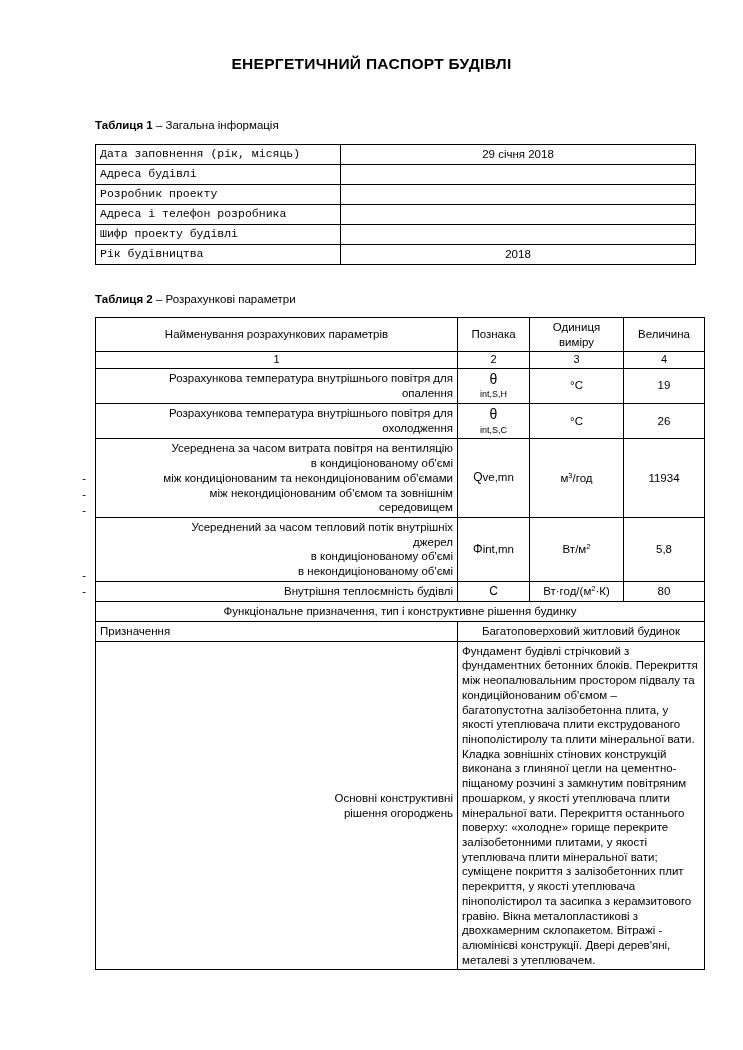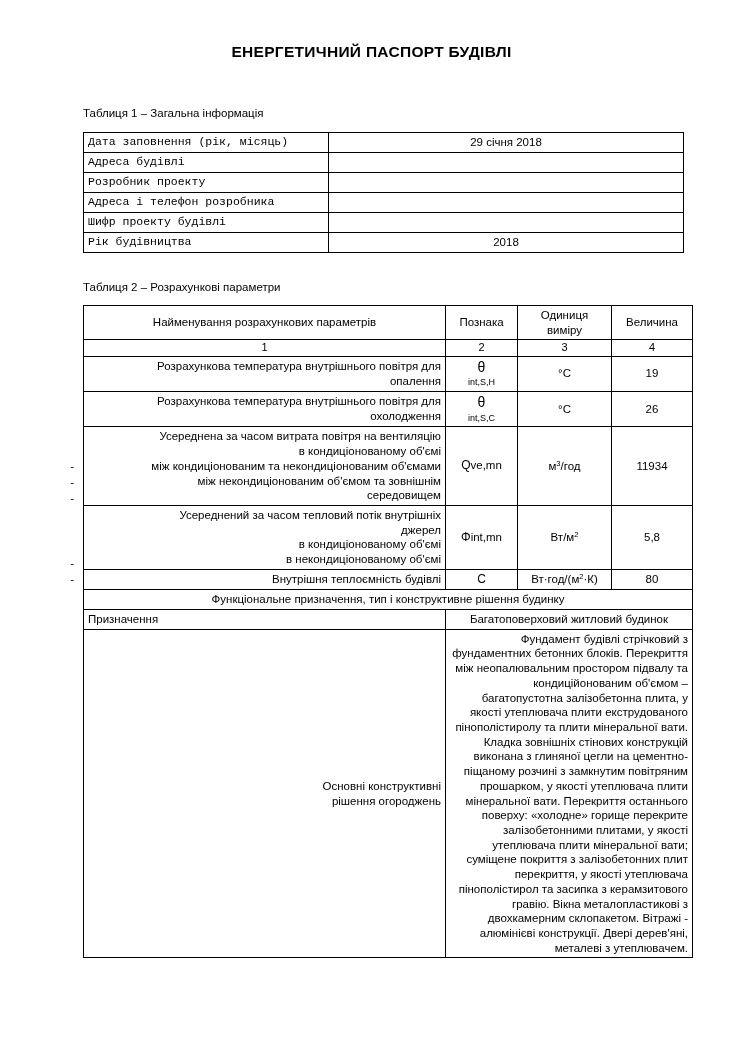--- a/index.html
+++ b/index.html
@@ -12,38 +12,38 @@
     height: 1050px;
     font-family: "Liberation Sans", sans-serif;
     color: #000000;
     position: relative;
     overflow: hidden;
   }
   .page {
     width: 743px;
     height: 1050px;
     box-sizing: border-box;
-    padding: 0;
+    padding: 12px;
     position: relative;
   }
   .doc-title {
     text-align: center;
     font-size: 15.5px;
     font-weight: bold;
     letter-spacing: 0.3px;
     margin: 0;
     padding-top: 43px;
   }
   .table-caption {
     font-size: 11.5px;
     margin: 0;
     padding-left: 83px;
   }
   .table-caption .cap-strong {
-    font-weight: normal;
+    font-weight: bold;
     text-align: center;
   }
   .tbl {
     border-collapse: collapse;
     table-layout: fixed;
     margin-left: 83px;
     width: 601px;
     font-size: 11.5px;
   }
   .tbl td, .tbl th {
@@ -91,21 +91,21 @@
   .section-hdr {
     text-align: center;
     font-weight: bold;
     font-size: 11.5px;
     padding: 4px;
   }
   .purpose-label { width: 172px; text-align: left; padding-left: 5px; }
   .purpose-val { text-align: center; padding: 12px 4px; }
   .constr-label { text-align: right; padding-left: 5px; vertical-align: middle; }
   .constr-text {
-    text-align: right;
+    text-align: left;
     padding: 5px 7px 6px;
     line-height: 1.44;
     font-size: 11.5px;
     hyphens: none;
   }
   
   .dash-col {
     position: absolute;
     left: 0;
     top: 0;

